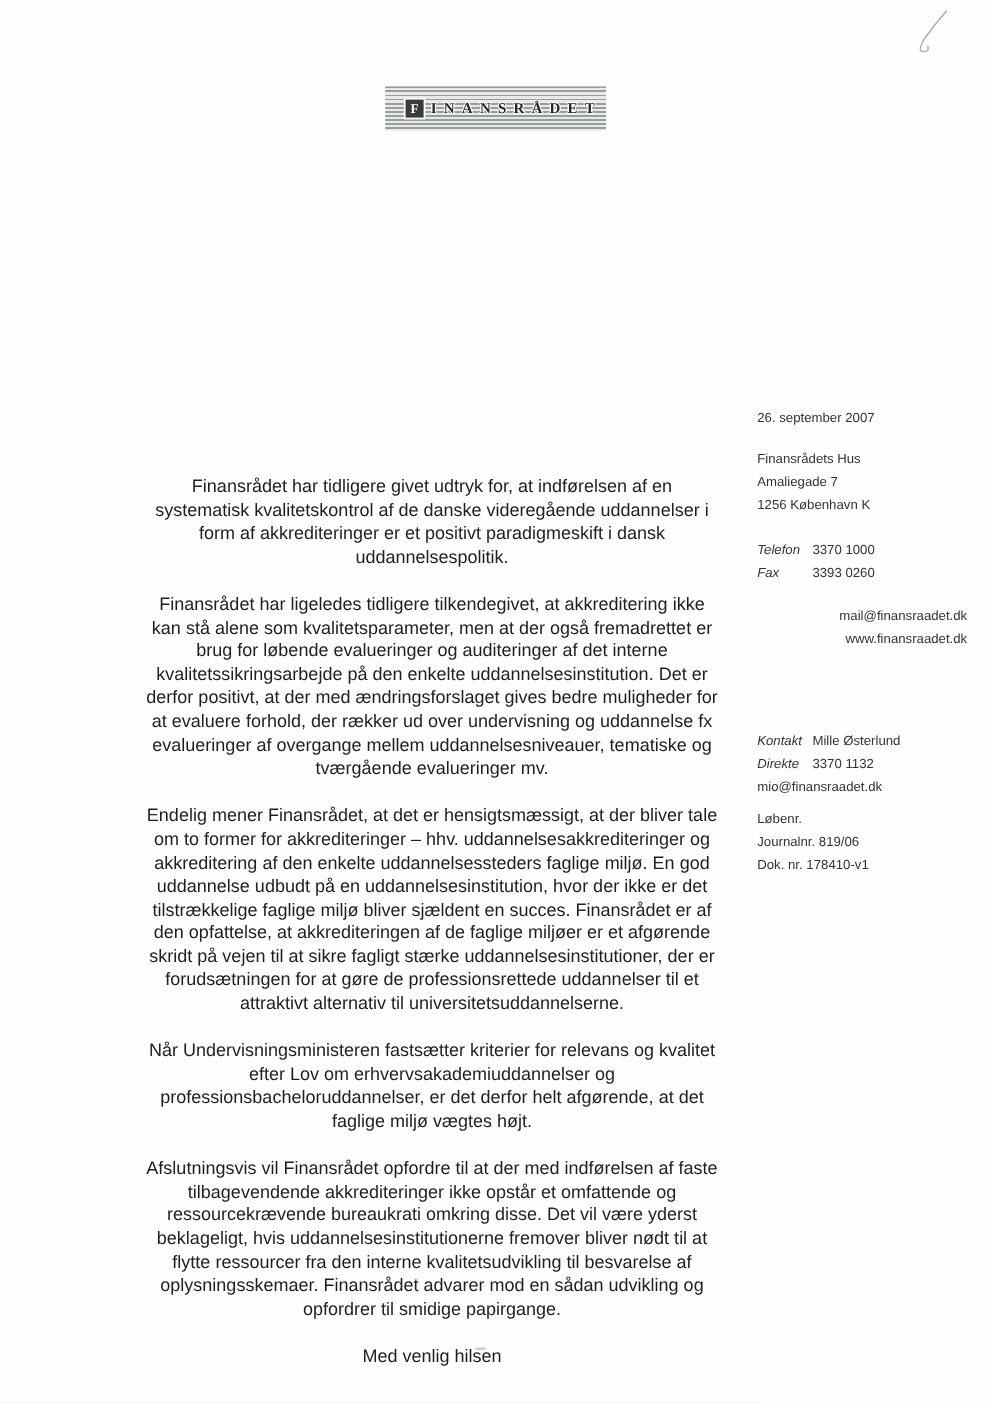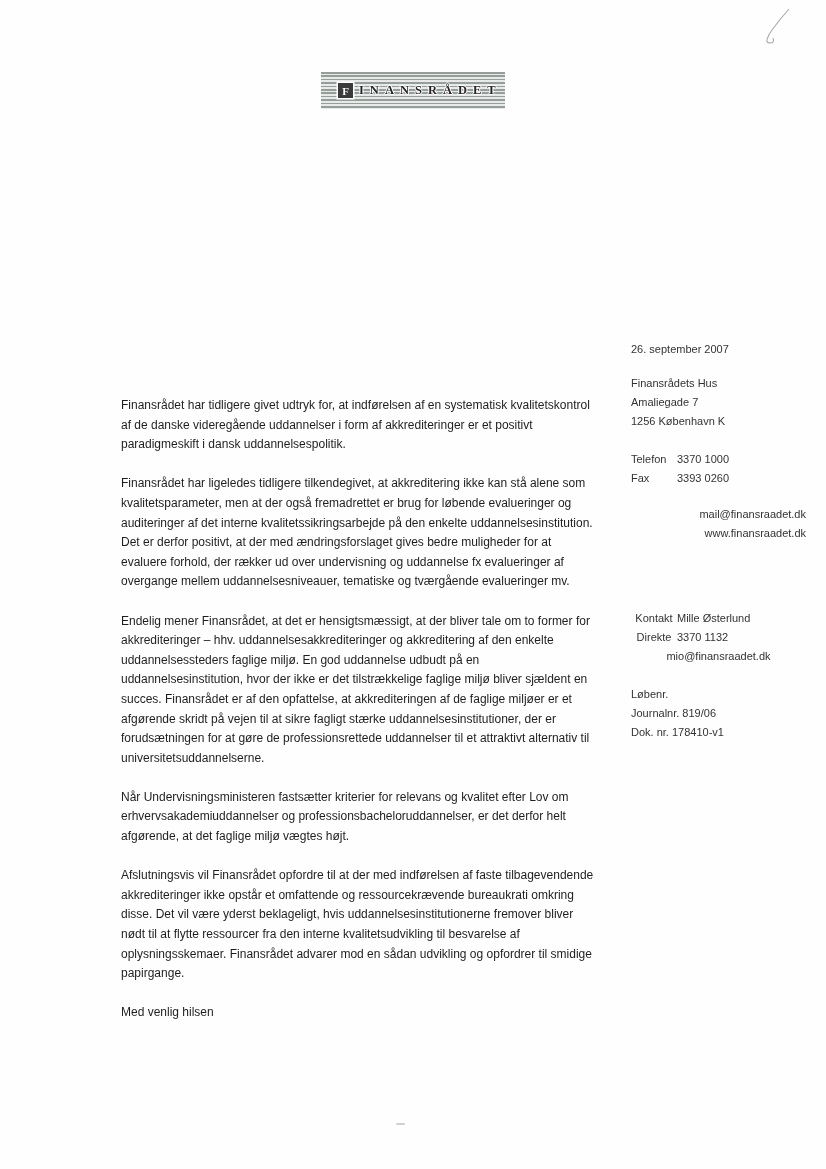--- a/index.html
+++ b/index.html
@@ -49,37 +49,37 @@
   
   .title {
     position:absolute; left:121px; top:334px; width:505px;
     font-size:15.5px; font-weight:bold; line-height:22px;
     color:#111; letter-spacing:0.2px;
   }
 
   
   .body {
     position:absolute; left:121px; top:396px; width:478px;
-    font-size:12px; line-height:19.6px; color:#1e1e1e;
+    font-size:15px; line-height:19.6px; color:#1e1e1e;text-align:center;
   }
   .body p { margin-bottom:19.6px; }
   .body p.closing { margin-bottom:0; }
 
   
   .sidebar {
     position:absolute; left:631px; top:340px; width:175px;
     font-size:11px; line-height:19px; color:#333;
   }
   .sb-date    { margin-bottom:15px; }
   .sb-addr    { margin-bottom:19px; }
   .sb-phone   { margin-bottom:17px; }
   .sb-mail    { margin-bottom:66px;text-align:right; }
-  .sb-contact { margin-bottom:19px;text-align:center; }
+  .sb-contact { margin-bottom:8px; }
   .sb-row { display:flex; }
-  .sb-label { width:46px; flex:none; }
+  .sb-label { width:46px; flex:none;font-style:italic; }
 
   
   .artifact {
     position:absolute; left:396px; top:1123px;
     width:9px; height:2px; background:#c4c4c4;
     border-radius:1px; opacity:.8;
   }
 </style>
 </head>
 <body>

